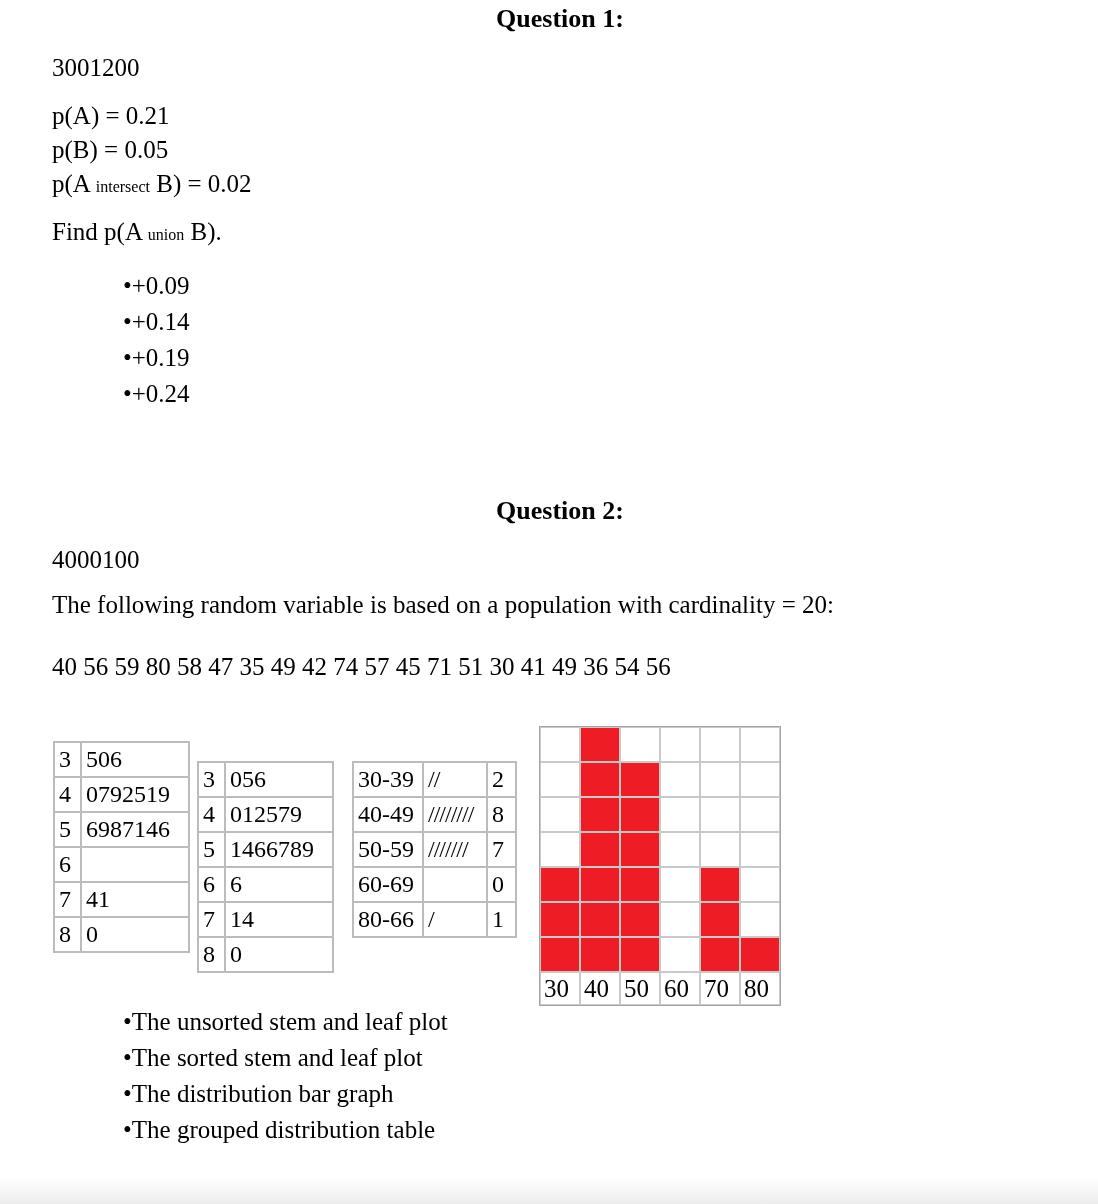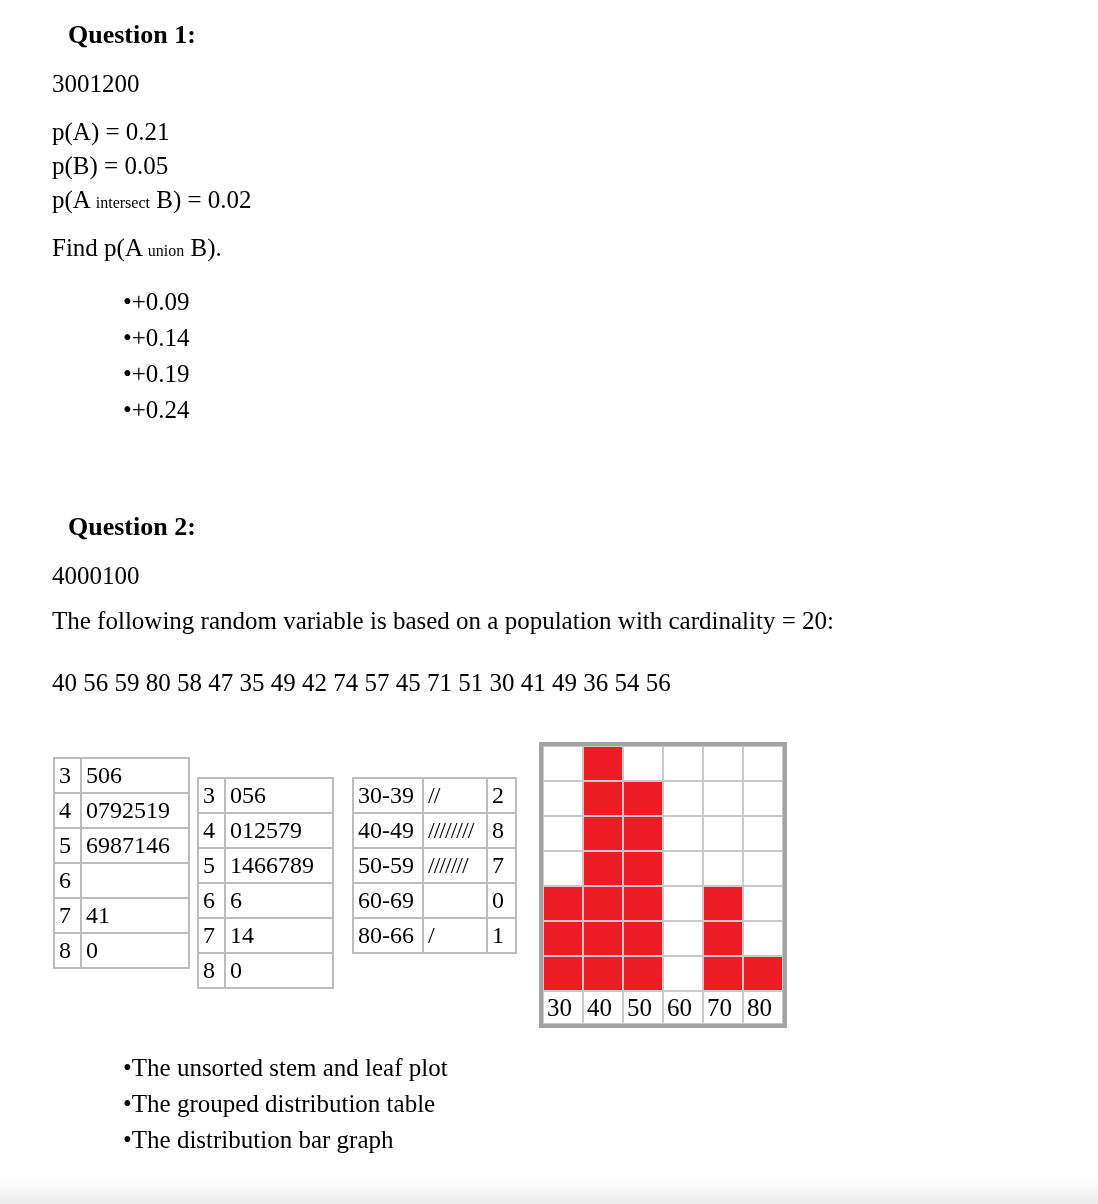--- a/index.html
+++ b/index.html
@@ -8,38 +8,38 @@
     background: #ffffff;
     color: #000000;
     font-family: "Liberation Serif", serif;
     position: relative;
     overflow: hidden;
   }
   .page { padding: 4px 30px 0 52px; }
 
   .q-heading {
     font-size: 26px; font-weight: bold;
-    line-height: 30px; margin: 16px;
+    line-height: 30px; margin: 0; text-align: center;
   }
   .q2-heading { margin-top: 84px; }
   .code   { font-size: 25px; line-height: 30px; margin-top: 19px; }
   .givens { font-size: 25px; line-height: 34px; margin-top: 16px; }
   .find   { font-size: 25px; line-height: 30px; margin-top: 13px; }
   .small-word { font-size: 16px; }
   .para   { font-size: 25px; line-height: 30px; }
   .mt16 { margin-top: 32px; }
   .mt15 { margin-top: 15px; }
   .mt17 { margin-top: 17px; }
 
   ul.options {
     list-style: none;
     margin: 18px 0 0 71px; padding: 0;
     font-size: 25px; line-height: 36px;
   }
-  ul.options.bottom { margin-top: 30px; }
+  ul.options.bottom { margin-top: 0; }
   ul.options li .bullet { font-size: 25px; }
 
   .displays { position: relative; height: 322px; }
 
   table.disp {
     border-collapse: collapse;
     position: absolute;
     background: #ffffff;
     table-layout: fixed;
   }
@@ -58,21 +58,21 @@
   .stem-col { width: 27px; }
   .leaf-col { width: 108px; }
   .range-col { width: 70px; }
   .tally-col { width: 64px; }
   .count-col { width: 29px; }
   td.tally { letter-spacing: -1px; }
 
   #bar-chart {
     position: absolute; left: 487px; top: 44px;
     display: inline-grid;
-    border: 4px solid #a3a3a3;
+    border: 1px solid #a3a3a3;
     background: #f97316;
   }
   #bar-chart .cell {
     box-sizing: border-box;
     border: 1px solid #c9c9c9;
     background: #ffffff;
   }
   #bar-chart .label-cell {
     box-sizing: border-box;
     border: 1px solid #c9c9c9;
@@ -262,20 +262,21 @@
           <div class="label-cell">40</div>
           <div class="label-cell">50</div>
           <div class="label-cell">60</div>
           <div class="label-cell">70</div>
           <div class="label-cell">80</div>
         </div>
     </div>
 
     <ul class="options bottom">
       <li><span class="bullet">•</span><span>The unsorted stem and leaf plot</span></li>
+      <li><span class="bullet">•</span><span>The sorted stem and leaf plot</span></li>
+      <li><span class="bullet">•</span><span>The distribution bar graph</span></li>
       <li><span class="bullet">•</span><span>The grouped distribution table</span></li>
-      <li><span class="bullet">•</span><span>The distribution bar graph</span></li>
     </ul>
   </section>
 
 </div>
 
 <div class="bottom-strip"></div>
 
 </body></html>

